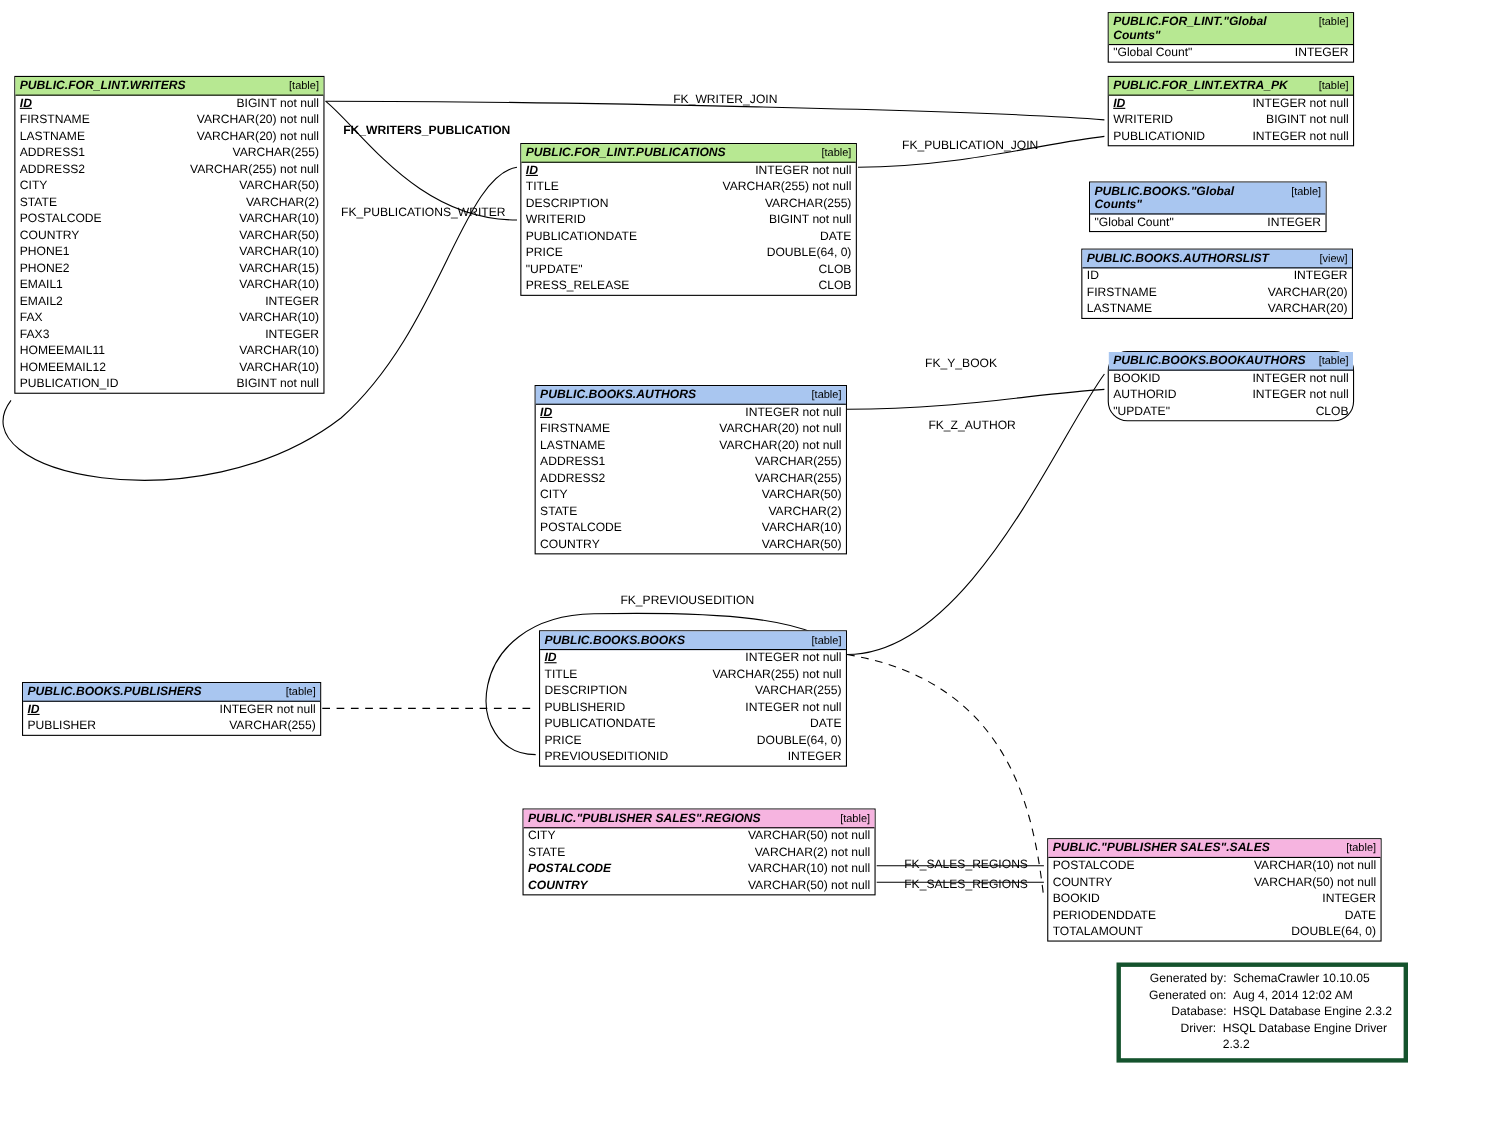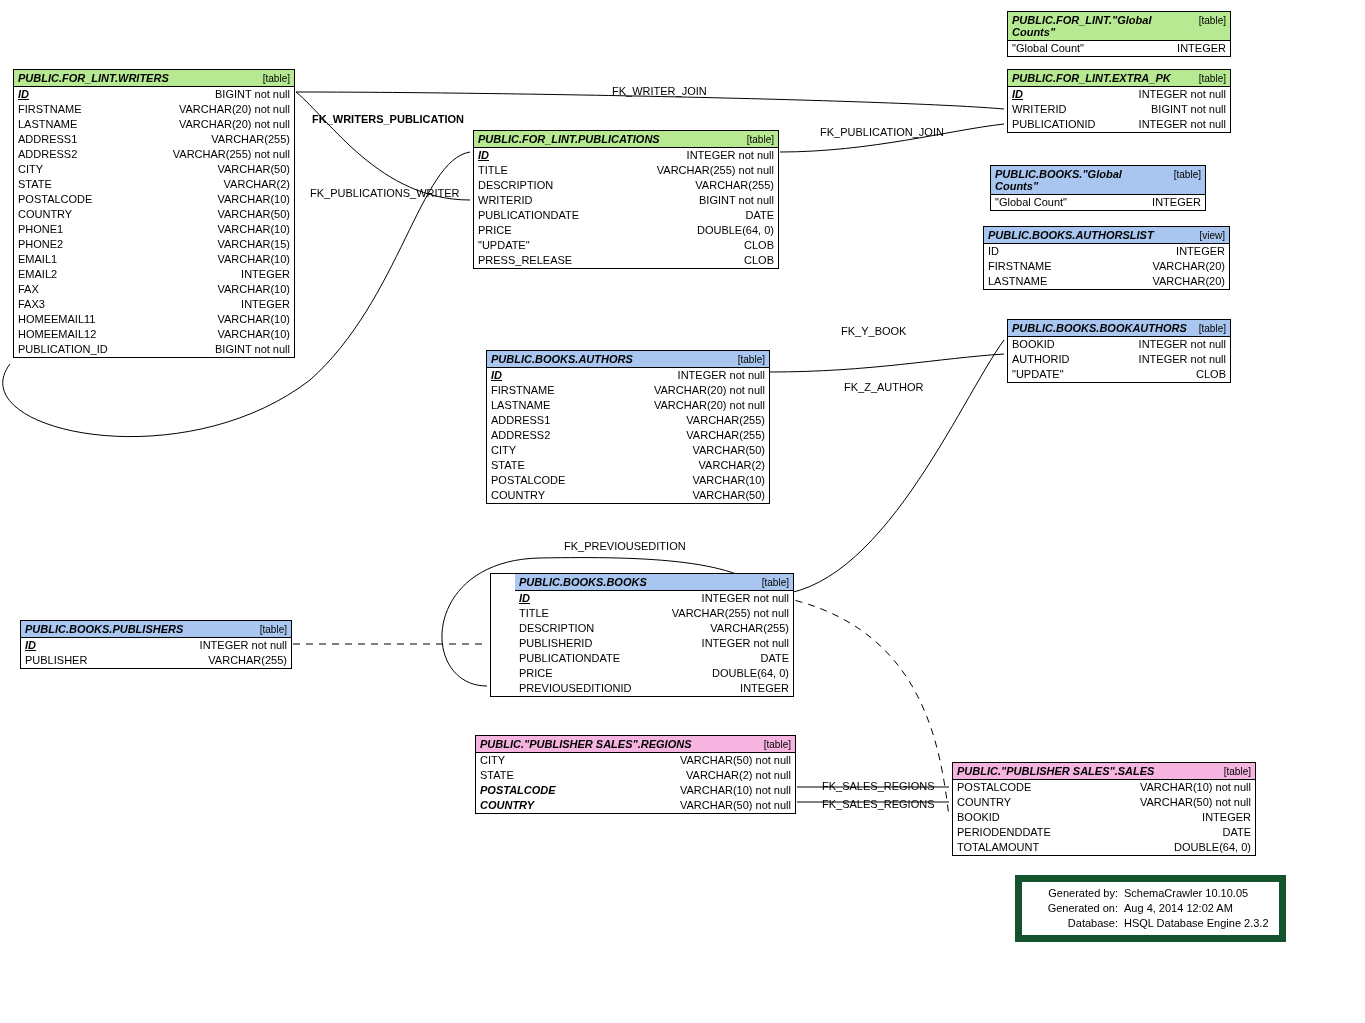--- a/index.html
+++ b/index.html
@@ -51,21 +51,21 @@
     width: 1365px; height: 1023px;
     pointer-events: none;
   }
   .fk-label {
     position: absolute;
     font-size: 11px;
     white-space: nowrap;
   }
   .meta-box {
     position: absolute;
-    border: 7px solid #14532d;
+    border: 4px solid #14532d;
     padding: 4px 6px;
     font-size: 11px;
     line-height: 15px;
     background: #fff;
   }
   .meta-box .row { display: flex; }
   .meta-box .row .k { width: 90px; text-align: right; margin-right: 6px; }
 </style>
 </head>
 <body>
@@ -261,21 +261,21 @@
       </div>
       <div class="col-row">
         <span class="cname">FIRSTNAME</span>
         <span class="ctype">VARCHAR(20)</span>
       </div>
       <div class="col-row">
         <span class="cname">LASTNAME</span>
         <span class="ctype">VARCHAR(20)</span>
       </div>
     </div>
-    <div class="table-box" style="left: 1007px; top: 319px; width: 222px;">
+    <div class="table-box" style="left: 1007px; top: 319px; width: 222px; border-radius: 18px;">
       <div class="table-header hdr-blue">
         <span>PUBLIC.BOOKS.BOOKAUTHORS</span>
         <span class="tag">[table]</span>
       </div>
       <div class="col-row">
         <span class="cname">BOOKID</span>
         <span class="ctype">INTEGER not null</span>
       </div>
       <div class="col-row">
         <span class="cname">AUTHORID</span>
@@ -321,21 +321,21 @@
       </div>
       <div class="col-row">
         <span class="cname">POSTALCODE</span>
         <span class="ctype">VARCHAR(10)</span>
       </div>
       <div class="col-row">
         <span class="cname">COUNTRY</span>
         <span class="ctype">VARCHAR(50)</span>
       </div>
     </div>
-    <div class="table-box" style="left: 490px; top: 573px; width: 278px; padding-left: 24px;">
+    <div class="table-box" style="left: 490px; top: 573px; width: 278px;">
       <div class="table-header hdr-blue">
         <span>PUBLIC.BOOKS.BOOKS</span>
         <span class="tag">[table]</span>
       </div>
       <div class="col-row pk">
         <span class="cname">ID</span>
         <span class="ctype">INTEGER not null</span>
       </div>
       <div class="col-row">
         <span class="cname">TITLE</span>
@@ -443,13 +443,17 @@
       <span>SchemaCrawler 10.10.05</span>
     </div>
   <div class="row">
       <span class="k">Generated on:</span>
       <span>Aug 4, 2014 12:02 AM</span>
     </div>
   <div class="row">
       <span class="k">Database:</span>
       <span>HSQL Database Engine  2.3.2</span>
     </div>
+  <div class="row">
+      <span class="k">Driver:</span>
+      <span>HSQL Database Engine Driver  2.3.2</span>
+    </div>
 </div>
 
 </body></html>

